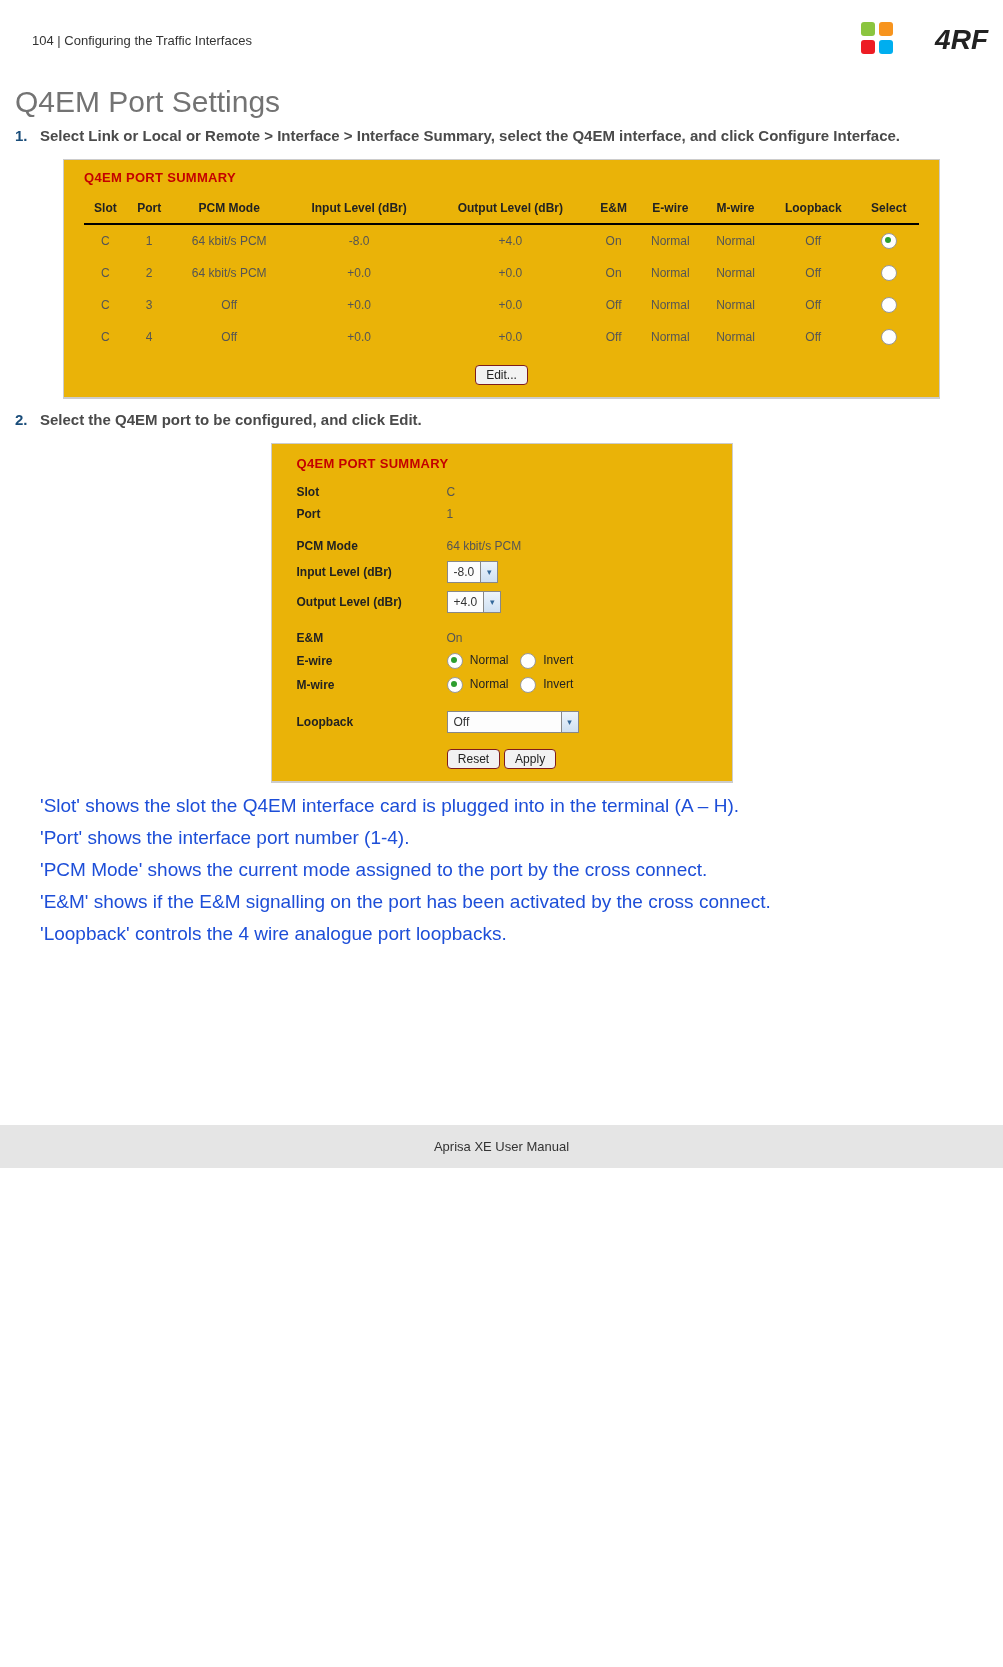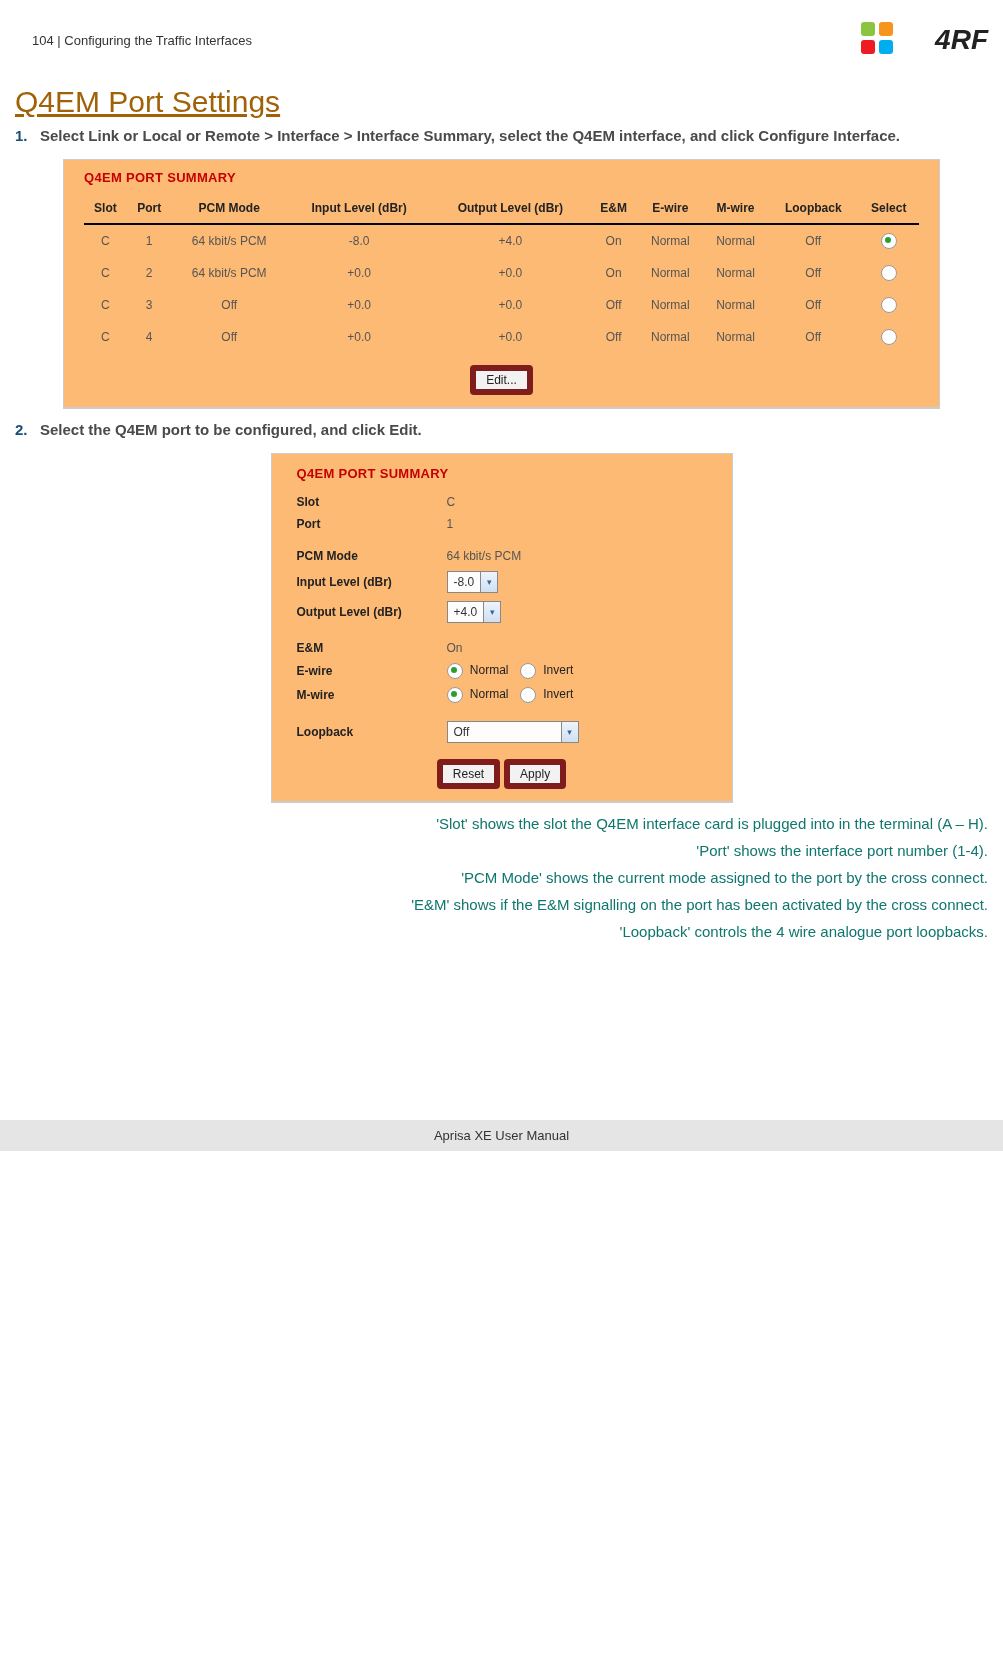--- a/index.html
+++ b/index.html
@@ -46,23 +46,22 @@
     height: 14px;
     border-radius: 3px;
   }
   .sq1 { background:#8bc53f; top:2px; left:2px; }
   .sq2 { background:#f7941e; top:2px; left:20px; }
   .sq3 { background:#ed1c24; top:20px; left:2px; }
   .sq4 { background:#00aeef; top:20px; left:20px; }
   h1 {
     font-size: 30px;
     font-weight: normal;
-    color: #a16207;
+    color: #737373;
     margin: 0 0 8px 0;
-    text-decoration: underline;
   }
   ol.steps {
     padding-left: 0;
     margin: 0;
     list-style: none;
     counter-reset: step;
   }
   ol.steps > li {
     counter-increment: step;
     padding-left: 25px;
@@ -76,21 +75,21 @@
     content: counter(step) ".";
     position: absolute;
     left: 0;
     top: 0;
     font-weight: bold;
     color: #1a4d7a;
   }
   .panel {
     border: 1px solid #ccc;
     border-bottom: 2px solid #ccc;
-    background: #fdba74;
+    background: #eab308;
     margin: 12px auto;
     font-family: Arial, sans-serif;
   }
   .panel-wide { width: 835px; padding: 10px 20px 12px 20px; }
   .panel-narrow { width: 410px; padding: 12px 25px 12px 25px; }
   .panel-title {
     color: #c40000;
     font-weight: bold;
     font-size: 13px;
     margin-bottom: 10px;
@@ -129,21 +128,21 @@
     width:6px;height:6px;
     background:#2e9e2e;
     border-radius:50%;
     top:3px; left:3px;
   }
   .btn {
     display:inline-block;
     padding: 2px 10px;
     font-size:12px;
     background:#f2f2f2;
-    border:6px solid #7f1d1d;
+    border:1px solid #7f1d1d;
     border-radius:4px;
     color:#222;
     cursor:pointer;
   }
   .btn-row { text-align:center; margin-top:12px; }
   .ctrl-row {
     display:flex;
     align-items:center;
     padding:4px 0;
     font-size:12px;
@@ -163,31 +162,30 @@
   .select .txt { padding:0 6px; color:#333; }
   .select .arr {
     width:16px; height:100%;
     border-left:1px solid #888;
     background:linear-gradient(#eef4fb,#cfe0f2);
     display:flex;align-items:center;justify-content:center;
     color:#34689a;font-size:9px;
   }
   .radio-lbl { font-size:12px; color:#222; margin:0 8px 0 4px; }
   .paras p {
-    font-size:15px;
-    color:#0f766e;
+    font-size:19px;
+    color:#1d4ed8;
     margin:10px 0;
     padding-left:25px;
-    text-align:right;
   }
   .footer-bar {
     position: relative;
     margin-top: 180px;
     background:#e5e5e5;
-    padding:8px 0;
+    padding:14px 0;
     text-align:center;
     font-size:13px;
     color:#333;
   }
 </style>
 </head>
 <body>
 
 <div class="page">
   <div class="header-row">

